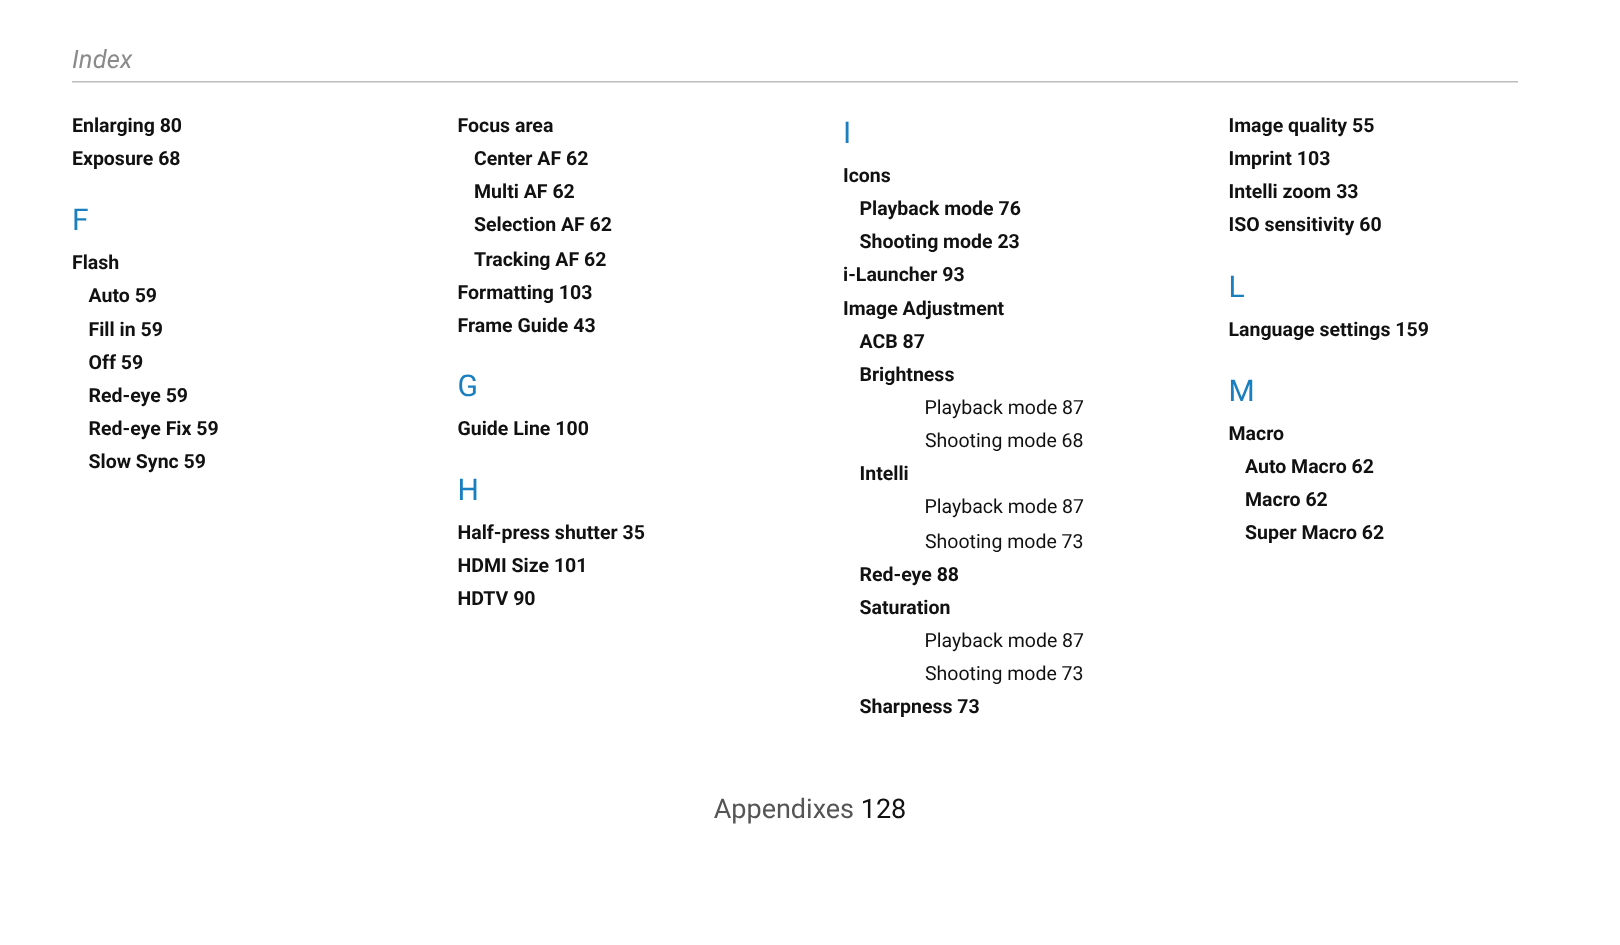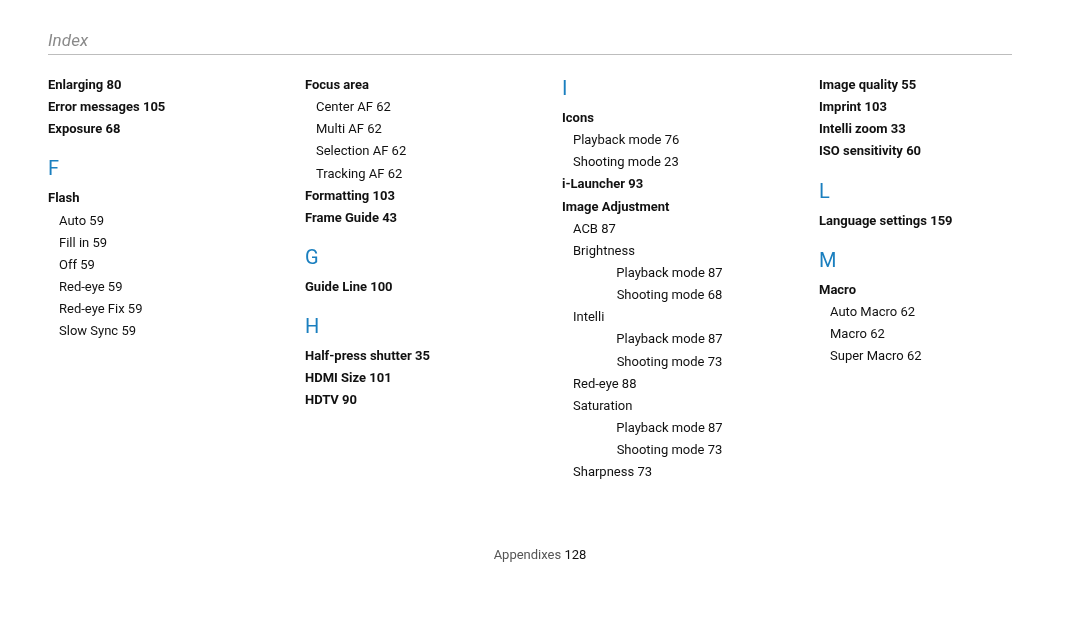--- a/index.html
+++ b/index.html
@@ -43,54 +43,50 @@
   }
   .letter {
     color: #1a7fbf;
     font-size: 20px;
     font-weight: 400;
     margin-top: 14px;
     margin-bottom: 4px;
   }
   .entry-bold { font-weight: 700; }
   .entry-line { margin: 2px 0; }
-  .sub1 { margin-left: 11px; }
+  .sub1 { margin-left: 11px; font-weight: bold; }
   .sub2 { margin-left: 22px; text-align: center; }
   .page-ref { font-weight: 400; }
   .footer {
     position: absolute;
-    bottom: 16px;
+    bottom: 28px;
     left: 0;
     width: 100%;
     text-align: center;
-    font-size: 13px;
+    font-size: 18px;
     color: #555;
   }
   .footer-num { color: #111; }
 </style>
 </head>
 <body>
 
 <div class="page">
 
   <div class="header">Index</div>
   <hr class="hr">
 
   <div class="columns">
 
     <div class="col">
       <div class="entry-line">
         <span class="entry-bold">Enlarging</span>
         <span class="entry-bold page-ref"> </span><span class="entry-bold">80</span>
       </div>
       <div class="entry-line">
-        <span class="entry-bold">Error messages</span>
-        <span class="entry-bold"> <span>105</span></span>
-      </div>
-      <div class="entry-line">
         <span class="entry-bold">Exposure</span>
         <span class="entry-bold"> <span>68</span></span>
       </div>
 
       <div class="letter">F</div>
 
       <div class="entry-line">
         <span class="entry-bold">Flash</span>
       </div>
       <div class="entry-line sub1">

